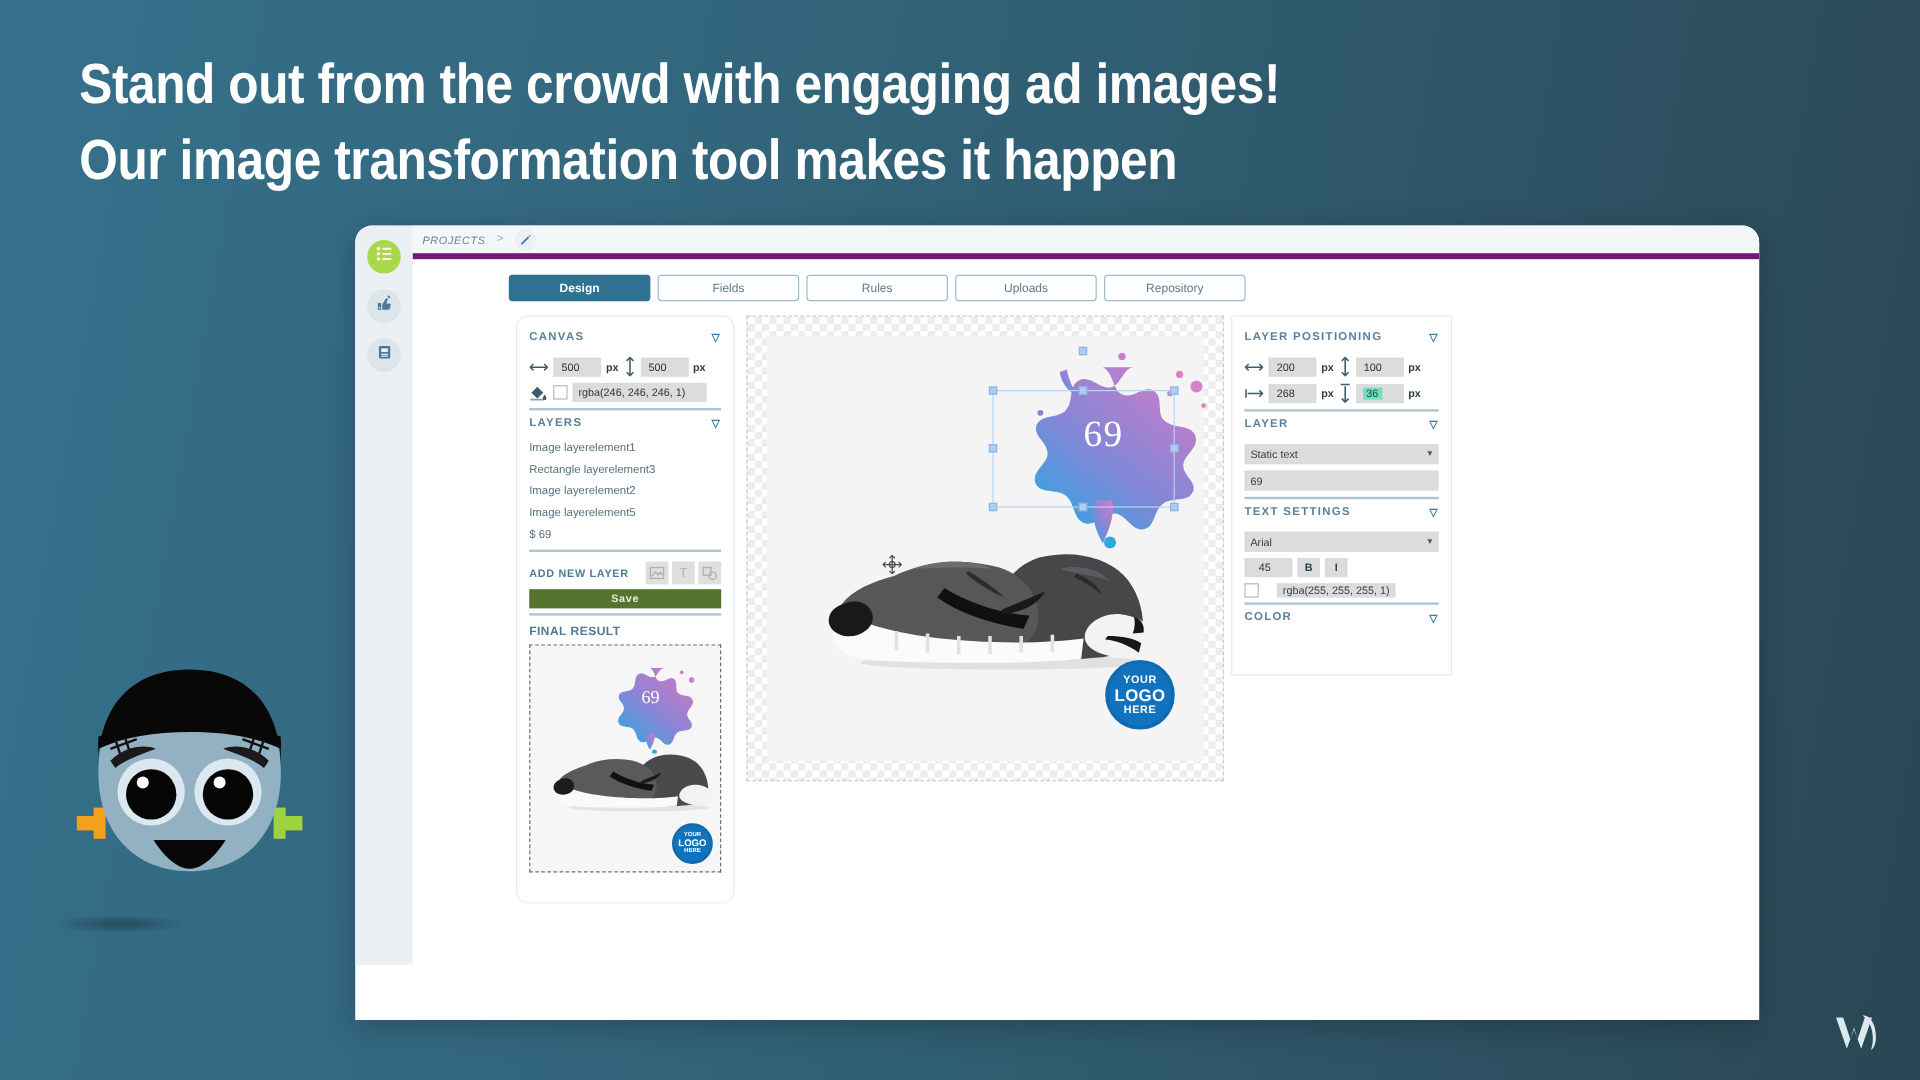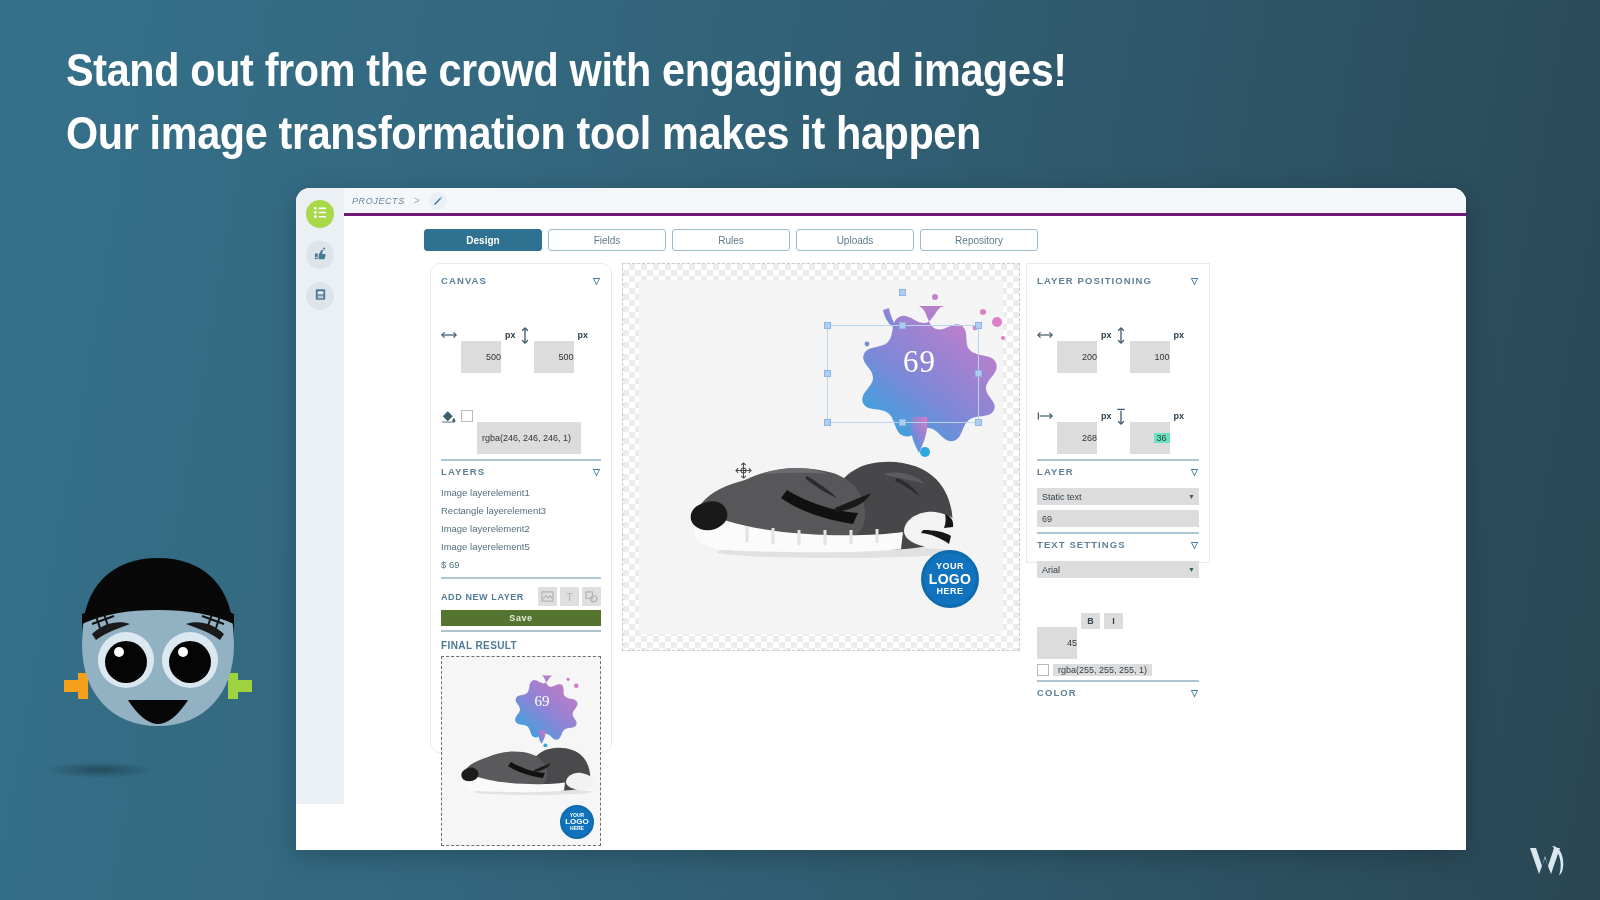--- a/index.html
+++ b/index.html
@@ -71,21 +71,21 @@
     background: #dde5ea;
     display: flex; align-items: center; justify-content: center;
     color: #4b7a96;
   }
   .rail-icon.active { background: #a9d84b; color: #ffffff; }
 
   .content { flex: 1; background: #ffffff; position: relative; }
 
   .breadcrumb-bar {
     height: 28px; background: #f4f7f9;
-    border-bottom: 3px solid #701a75;
+    border-bottom: 5px solid #701a75;
     display: flex; align-items: center; padding-left: 8px; gap: 9px;
   }
   .crumb { font-size: 9px; color: #6b8494; font-style: italic; letter-spacing: 0.6px; }
   .crumb-sep { font-size: 10px; color: #97afbd; }
   .pencil-btn {
     width: 18px; height: 18px; border-radius: 50%;
     background: #eaf0f4; display: flex; align-items: center; justify-content: center;
   }
 
   .maintabs {
@@ -125,23 +125,23 @@
   .sec-head {
     display: flex; align-items: center; justify-content: space-between;
     font-size: 9.5px; font-weight: bold; color: #5d8098;
     letter-spacing: 1.1px; padding: 3px 0 6px 0;
   }
   .caret { color: #3f7fa5; font-size: 9px; }
   .hr { height: 2px; background: #6c94ab; opacity: 0.55; margin: 4px 0 2px 0; }
 
   .row { display: flex; align-items: center; gap: 4px; margin: 5px 0; }
   .field {
-    background: #dcdcdc; height: 32px; min-width: 40px;
+    background: #dcdcdc; height: 16px; min-width: 40px;
     display: flex; align-items: center; justify-content: flex-end;
-    padding-right: 0; font-size: 9px; color: #333; margin-top: 44px;
+    padding-right: 18px; font-size: 9px; color: #333;
   }
   .field.wide { min-width: 104px; justify-content: flex-start; padding-left: 5px; }
   .unit { font-size: 9px; color: #2c3e4a; font-weight: bold; }
   .ico { color: #3f5c6d; display: flex; align-items: center; }
   .swatch { width: 12px; height: 12px; background: #ffffff; border: 1px solid #b9b9b9; }
   .hl { background: #6ee0c0; color: #17463c; padding: 0 3px; }
 
   .layer-item { font-size: 9.5px; color: #54707f; padding: 3.5px 0; }
 
   .addrow { display: flex; align-items: center; justify-content: space-between; margin-top: 8px; }
@@ -173,21 +173,21 @@
   .textinput {
     width: 100%; height: 17px; background: #dcdcdc;
     font-size: 9px; color: #33404a; padding-left: 5px;
     display: flex; align-items: center; margin: 5px 0;
   }
   .tbtn {
     width: 19px; height: 16px; background: #dcdcdc;
     display: flex; align-items: center; justify-content: center;
     font-size: 9px; font-weight: bold; color: #2f4450;
   }
-  .colorline { display: flex; align-items: center; gap: 4px; margin-top: 5px; text-align: right; }
+  .colorline { display: flex; align-items: center; gap: 15px; margin-top: 5px; text-align: right; }
   .colorval { background: #dcdcdc; font-size: 9px; color: #33404a; padding: 1px 5px; }
 
   
   .canvas-outer {
     position: absolute; left: 278px; top: 0;
     width: 398px; height: 388px;
     border: 1px dashed #c6ced4;
     background-color: #ffffff;
     background-image:
       linear-gradient(45deg, #ececec 25%, transparent 25%, transparent 75%, #ececec 75%),

